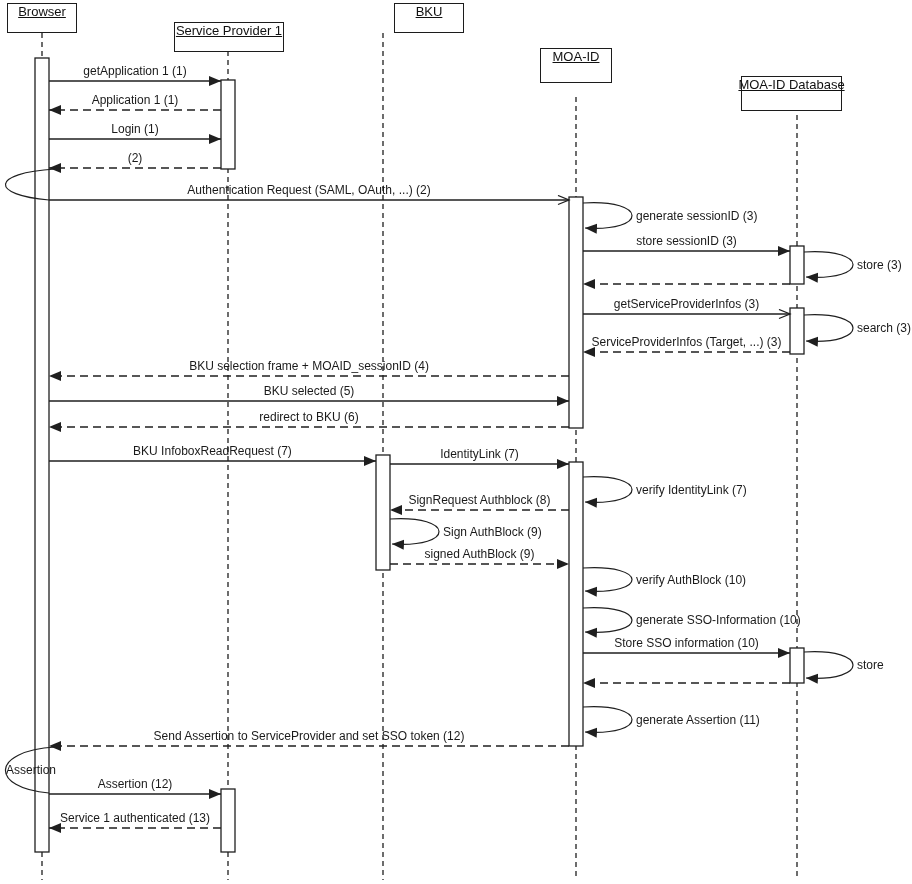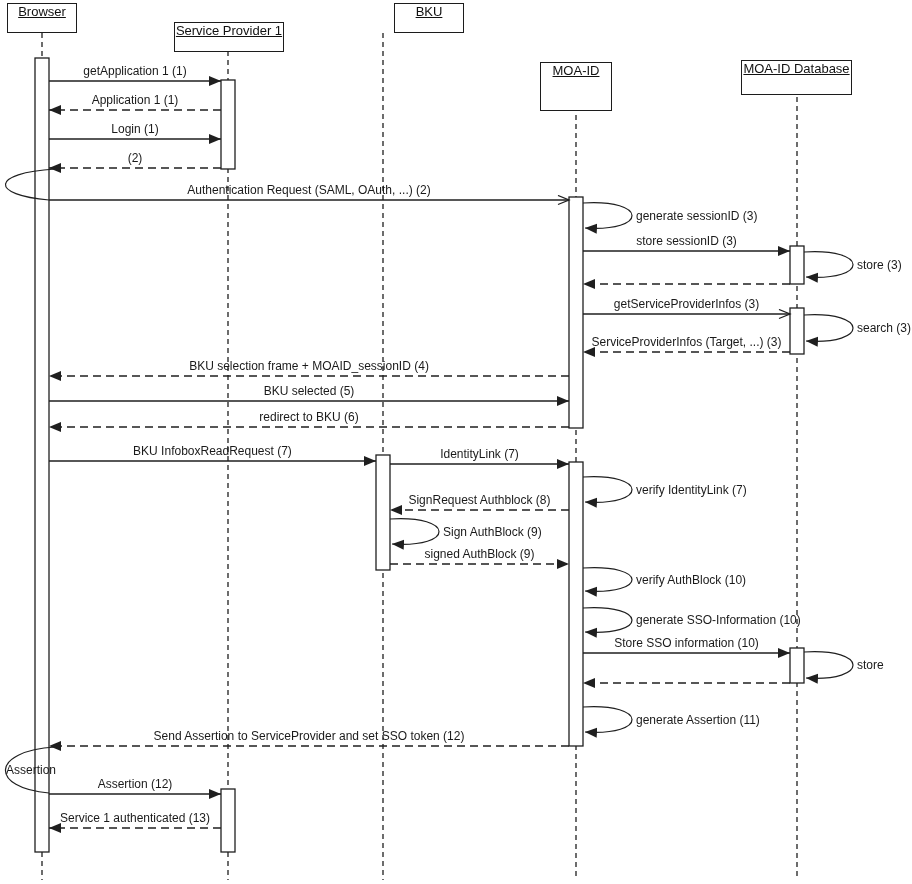--- a/index.html
+++ b/index.html
@@ -108,20 +108,20 @@
   <div id="actors">
       <div class="actor" style="left: 7px; top: 3px; width: 70px; height: 30px;">
         <span>Browser</span>
       </div>
       <div class="actor" style="left: 174px; top: 3px; width: 110px; height: 30px; margin-top: 19px;">
         <span>Service Provider 1</span>
       </div>
       <div class="actor" style="left: 348px; top: 3px; width: 70px; height: 30px; margin-left: 46px;">
         <span>BKU</span>
       </div>
-      <div class="actor" style="left: 540px; top: 62px; width: 72px; height: 49px;">
+      <div class="actor" style="left: 540px; top: 48px; width: 72px; height: 35px;">
         <span>MOA-ID</span>
       </div>
-      <div class="actor" style="left: 741px; top: 60px; width: 111px; height: 35px;">
+      <div class="actor" style="left: 741px; top: 76px; width: 101px; height: 35px;">
         <span>MOA-ID Database</span>
       </div>
     </div>
 </div>
 
 </body></html>

